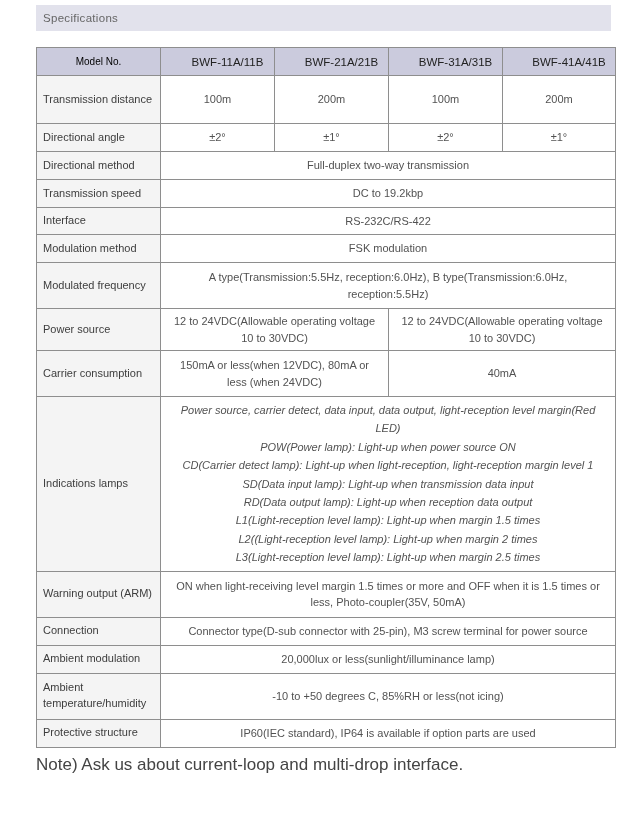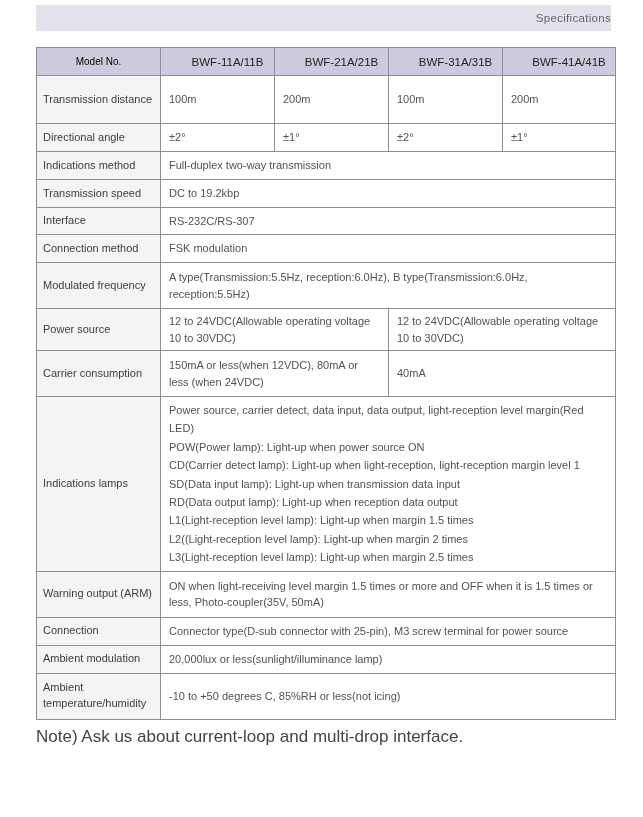--- a/index.html
+++ b/index.html
@@ -17,21 +17,21 @@
     width:643px;height:817px;
     font-family:"Liberation Sans","DejaVu Sans",sans-serif;
     font-size:11px;color:var(--value_text);
     position:relative;overflow:hidden;
   }
   .band{
     margin:5px 0 0 36px;width:575px;height:26px;
     background:var(--band_bg);
     color:var(--band_text);
     line-height:26px;padding-left:7px;
-    font-size:11.5px;letter-spacing:0.3px;text-align:right;
+    font-size:11.5px;letter-spacing:0.3px;
   }
   table.spec{
     margin:16px 0 0 36px;
     width:579px;
     border-collapse:collapse;
     table-layout:fixed;
   }
   table.spec td, table.spec th{
     border:1px solid var(--border);
     vertical-align:middle;
@@ -50,22 +50,23 @@
     background:var(--label_bg);
     color:var(--label_text);
     font-weight:bold;
     padding:3px 5px 3px 6px;
     line-height:1.45;
   }
   td.val{
     background:#fff;
     padding:4px 8px;
     line-height:1.5;
+    text-align:center;
   }
-  td.val .line{line-height:18.4px;white-space:nowrap;overflow:hidden;}
+  td.val .line{line-height:18.4px;white-space:nowrap;overflow:hidden;font-style:italic;}
   .note{
     margin:7px 0 0 36px;
     color:#444444;font-size:17px;
   }
 </style>
 </head>
 <body>
 
 <div class="band">
   <span>Specifications</span>
@@ -98,36 +99,36 @@
 
     <tr style="height:28px">
       <td class="lbl">Directional angle</td>
       <td class="val">±2°</td>
       <td class="val">±1°</td>
       <td class="val">±2°</td>
       <td class="val">±1°</td>
     </tr>
 
     <tr style="height:28px">
-      <td class="lbl">Indications method</td>
+      <td class="lbl">Directional method</td>
       <td class="val" colspan="4">Full-duplex two-way transmission</td>
     </tr>
 
     <tr style="height:28px">
       <td class="lbl">Transmission speed</td>
       <td class="val" colspan="4">DC to 19.2kbp</td>
     </tr>
 
     <tr style="height:27px">
       <td class="lbl">Interface</td>
-      <td class="val" colspan="4">RS-232C/RS-307</td>
+      <td class="val" colspan="4">RS-232C/RS-422</td>
     </tr>
 
     <tr style="height:28px">
-      <td class="lbl">Connection method</td>
+      <td class="lbl">Modulation method</td>
       <td class="val" colspan="4">FSK modulation</td>
     </tr>
 
     <tr style="height:46px">
       <td class="lbl">Modulated frequency</td>
       <td class="val" colspan="4">A type(Transmission:5.5Hz, reception:6.0Hz), B type(Transmission:6.0Hz, reception:5.5Hz)</td>
     </tr>
 
     <tr style="height:29px">
       <td class="lbl">Power source</td>
@@ -170,16 +171,20 @@
     <tr style="height:28px">
       <td class="lbl">Ambient modulation</td>
       <td class="val" colspan="4">20,000lux or less(sunlight/illuminance lamp)</td>
     </tr>
 
     <tr style="height:46px">
       <td class="lbl">Ambient temperature/humidity</td>
       <td class="val" colspan="4">-10 to +50 degrees C, 85%RH or less(not icing)</td>
     </tr>
 
+    <tr style="height:28px">
+      <td class="lbl">Protective structure</td>
+      <td class="val" colspan="4">IP60(IEC standard), IP64 is available if option parts are used</td>
+    </tr>
   </tbody>
 </table>
 
 <div class="note">Note) Ask us about current-loop and multi-drop interface.</div>
 
 </body></html>

